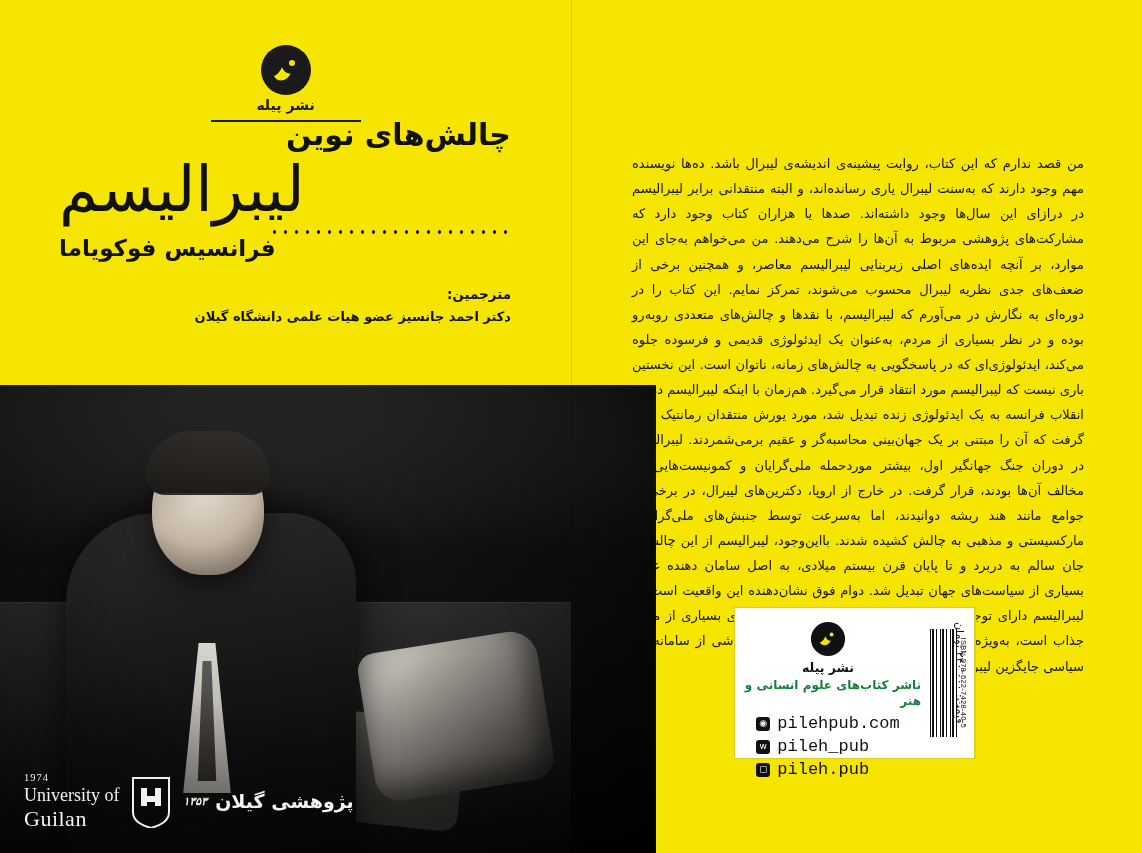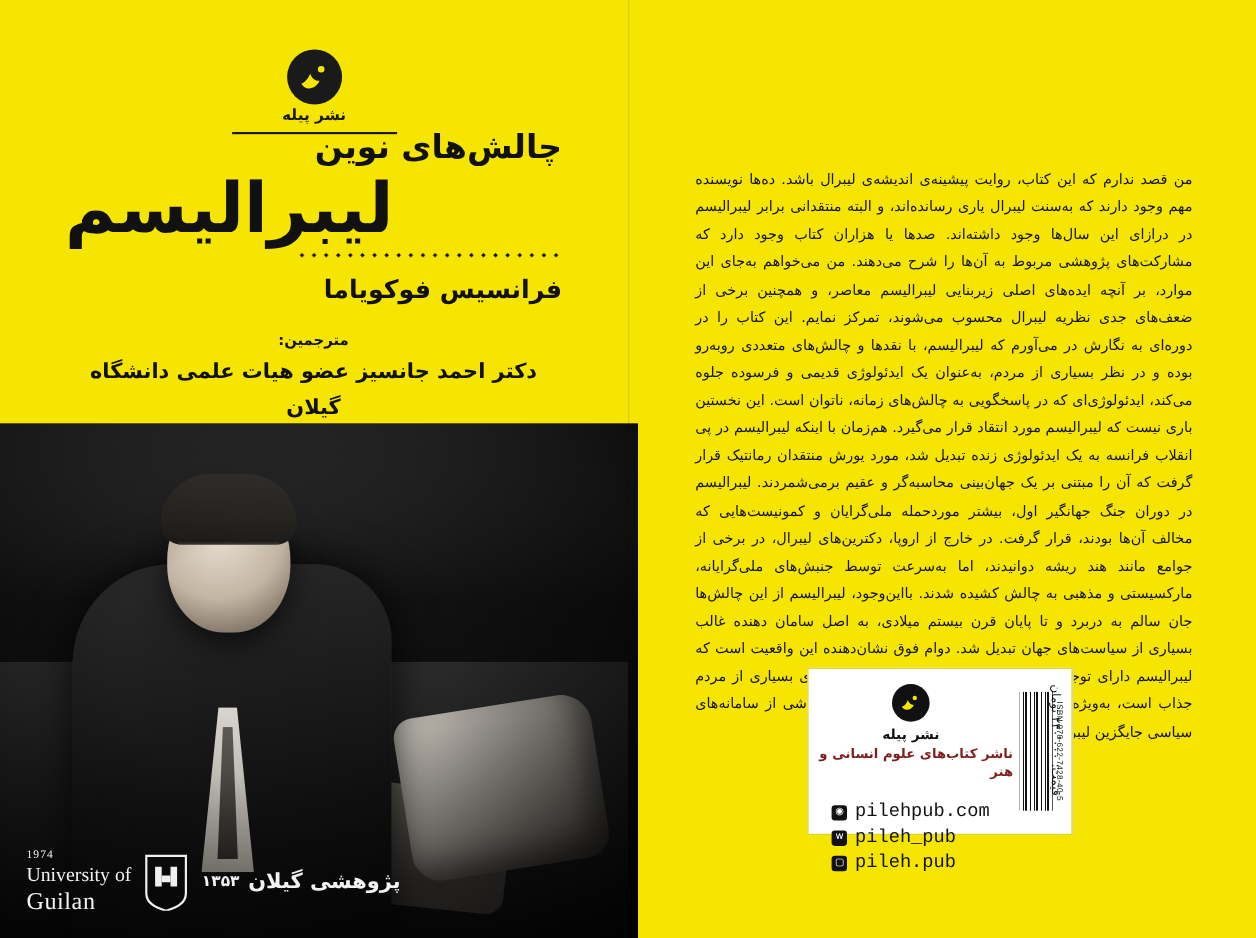--- a/index.html
+++ b/index.html
@@ -75,23 +75,23 @@
   .pub-mark svg { display: block; }
   .pub-name-sm {
     font-size: 12.5px;
     font-weight: bold;
     color: #111;
     line-height: 1.35;
   }
   .pub-desc-sm {
     font-size: 12px;
     font-weight: bold;
-    color: #7f1d1d;
+    color: #15803d;
     line-height: 1.35;
-    margin-bottom: 18px;
+    margin-bottom: 3px;
   }
   .pub-links {
     display: flex;
     flex-direction: column;
     gap: 4px;
     align-items: flex-start;
     direction: ltr;
     margin-top: 2px;
   }
   .pub-link-row {
@@ -179,21 +179,21 @@
     position: absolute;
     left: 0; top: 0;
     width: 571px;
     height: 385px;
     background: #f5e500;
   }
   .photo-area {
     position: absolute;
     left: 0;
     top: 385px;
-    width: 580px;
+    width: 656px;
     height: 468px;
     background: #0e0e0e;
     overflow: hidden;
   }
   
   .ph-wall {
     position: absolute;
     inset: 0;
     background:
       linear-gradient(180deg, #1b1b1b 0%, #101010 42%, #050505 100%);
@@ -338,55 +338,54 @@
   .title-sub {
     font-size: 30px;
     font-weight: bold;
     color: #111;
     line-height: 1.1;
     text-align: right;
   }
   .title-main {
     margin-top: 6px;
     font-size: 63px;
-    font-weight: bold;
+    font-weight: normal;
     color: #111;
     line-height: 1.05;
     text-align: left;
     letter-spacing: -1px;
   }
   .dotted-rule {
     margin-top: 6px;
     width: 242px;
     height: 6px;
     margin-left: 0;
     background-image: radial-gradient(circle, #111 1.6px, rgba(0,0,0,0) 1.9px);
     background-size: 11px 6px;
     background-repeat: repeat-x;
   }
   .author {
-    margin-top: 16px;
     font-size: 23px;
     font-weight: bold;
     color: #111;
-    text-align: right;
+    text-align: left;
   }
   .translators {
     margin-top: 22px;
-    text-align: center;
+    text-align: right;
     direction: rtl;
   }
   .tr-label {
     font-size: 13.5px;
     font-weight: bold;
     color: #111;
     line-height: 1.7;
   }
   .tr-name {
-    font-size: 19px;
+    font-size: 13px;
     font-weight: bold;
     color: #111;
     line-height: 1.7;
   }
 
   
   .uni-lockup {
     position: absolute;
     left: 24px;
     bottom: 22px;
@@ -421,21 +420,21 @@
   }
   .uni-fa {
     direction: rtl;
     color: #f2f2f2;
     font-size: 19px;
     font-weight: bold;
     display: flex;
     align-items: center;
     gap: 8px;
   }
-  .uni-fa .yr-fa { font-size: 14px; }
+  .uni-fa .yr-fa { font-size: 11px; font-style: italic; }
 
   .spine-line {
     position: absolute;
     left: 571px;
     top: 0;
     width: 1px;
     height: 853px;
     background: rgba(0,0,0,.12);
   }
 </style>

